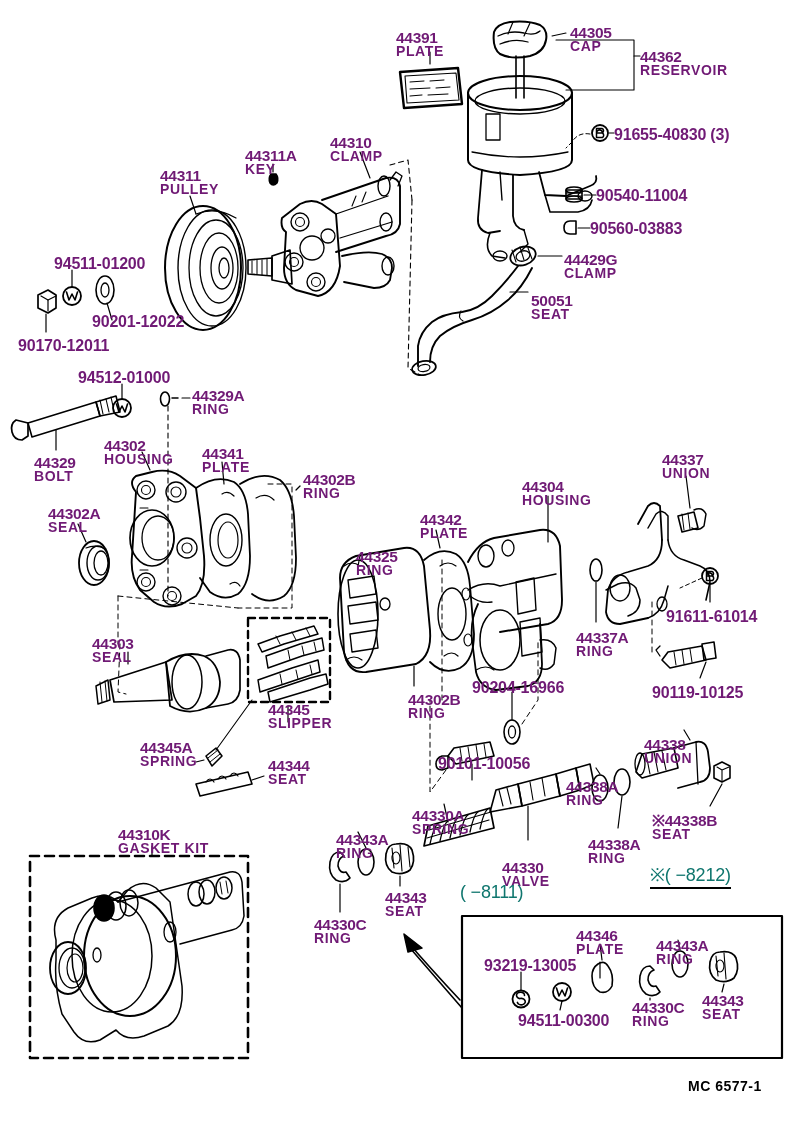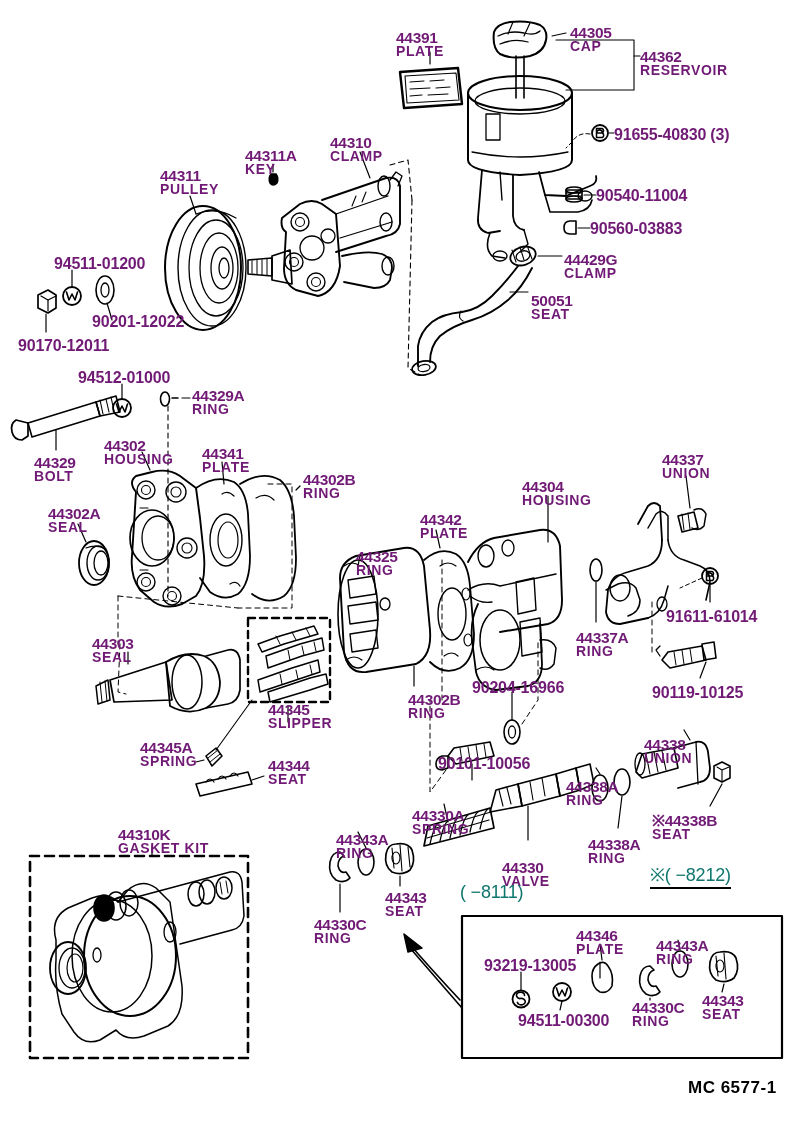--- a/index.html
+++ b/index.html
@@ -44,21 +44,21 @@
   .note {
     position: absolute;
     font-size: 18px;
     font-weight: normal;
     color: #0f766e;
     white-space: nowrap;
     letter-spacing: -0.2px;
   }
   .mc {
     position: absolute;
-    font-size: 17px;
+    font-size: 14px;
     font-weight: bold;
     letter-spacing: 0.5px;
     color: #000;
     white-space: nowrap;
   }
   .underline-note {
     border-bottom: 2.5px solid #000;
     padding-bottom: 1px;
   }
 </style>

